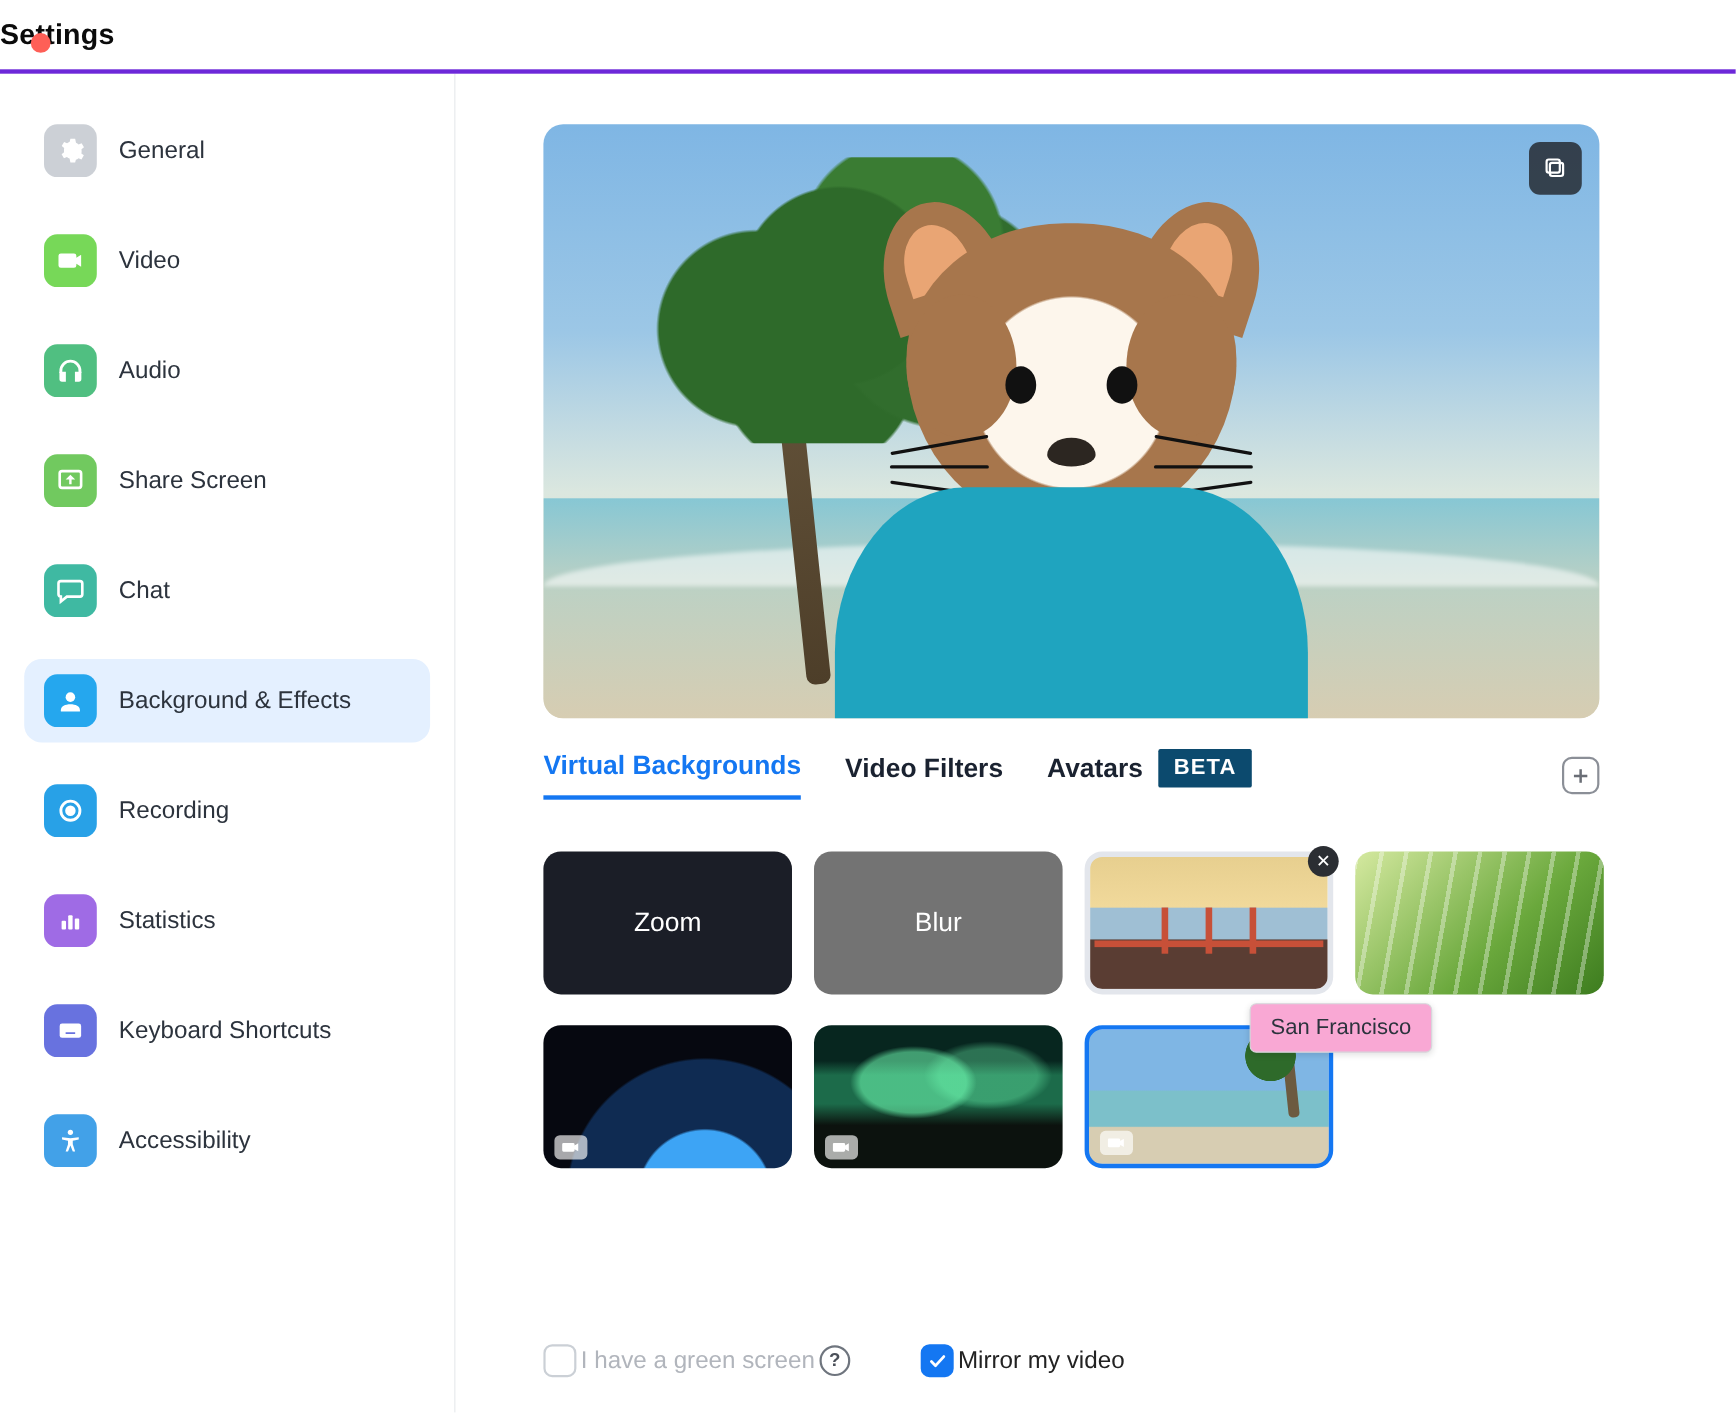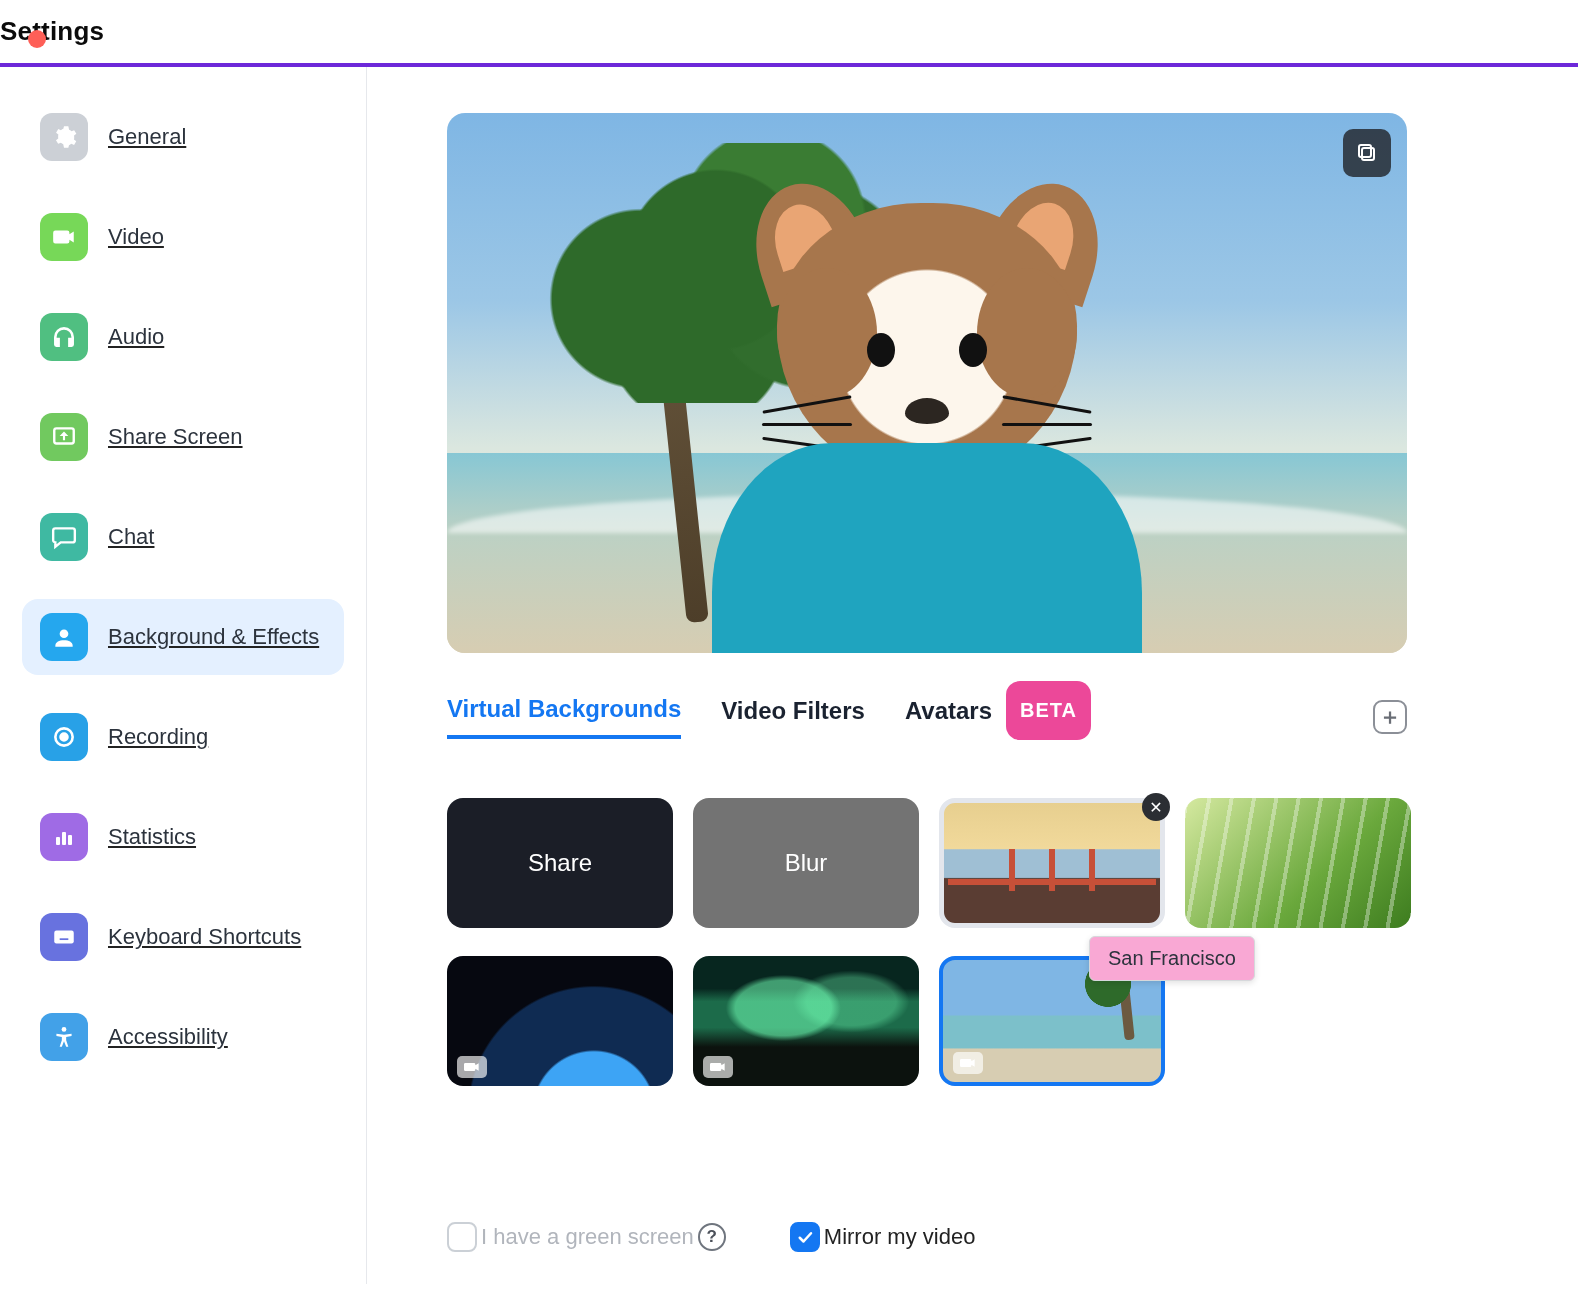--- a/index.html
+++ b/index.html
@@ -36,24 +36,23 @@
     color: #0b0b0b;
     letter-spacing: .2px;
   }
 
   
   .body {
     display: flex;
     height: calc(100% - 75px);
   }
   .sidebar {
-    width: 367px;
+    width: 414px;
     border-right: 1px solid #e6e8ec;
     padding: 32px 22px 0 22px;
-    text-decoration: underline;
   }
   .sidebar-item {
     display: flex;
     align-items: center;
     gap: 20px;
     padding: 14px 18px;
     border-radius: 16px;
     cursor: pointer;
     margin-bottom: 24px;
   }
@@ -193,22 +192,22 @@
     font-size: 24px;
     font-weight: 700;
     color:#1a2230;
     padding-bottom: 12px;
     margin-right: 40px;
     cursor:pointer;
     display:flex; align-items:center; gap:14px;
   }
   .tab.active { color:#1477f2; border-bottom: 4px solid #1477f2; }
   .beta-badge {
-    background:#ec4899; color:#fff; font-size:20px; font-weight:800;
-    padding:18px 14px; border-radius:14px; letter-spacing:1px;
+    background:#0c4a6e; color:#fff; font-size:20px; font-weight:800;
+    padding:6px 14px; border-radius:2px; letter-spacing:1px;
   }
   .tabs-spacer { flex:1; }
   .add-btn {
     width:34px; height:34px; border:2px solid #8b8f97; border-radius:9px;
     display:flex; align-items:center; justify-content:center;
     color:#6a6e76; cursor:pointer; font-size:22px; font-weight:600;
   }
 
   
   .grid {
@@ -456,21 +455,21 @@
       </div>
       <div class="tabs-spacer"></div>
       <div class="add-btn">
         <span>＋</span>
       </div>
     </div>
 
     <div class="grid-wrap">
       <div class="grid">
         <div class="thumb none">
-          <span>Share</span>
+          <span>Zoom</span>
         </div>
         <div class="thumb blur">
           <span>Blur</span>
         </div>
         <div class="thumb sf" style="overflow:visible">
           <div class="close-dot">
             <span>✕</span>
           </div>
         </div>
         <div class="thumb grass"></div>

